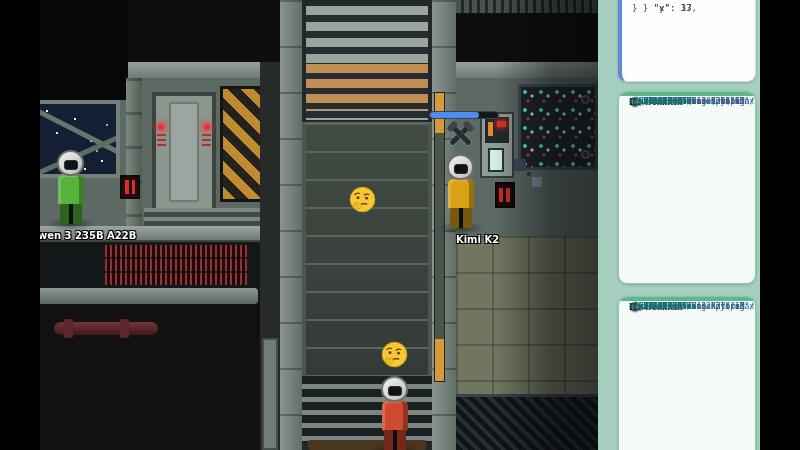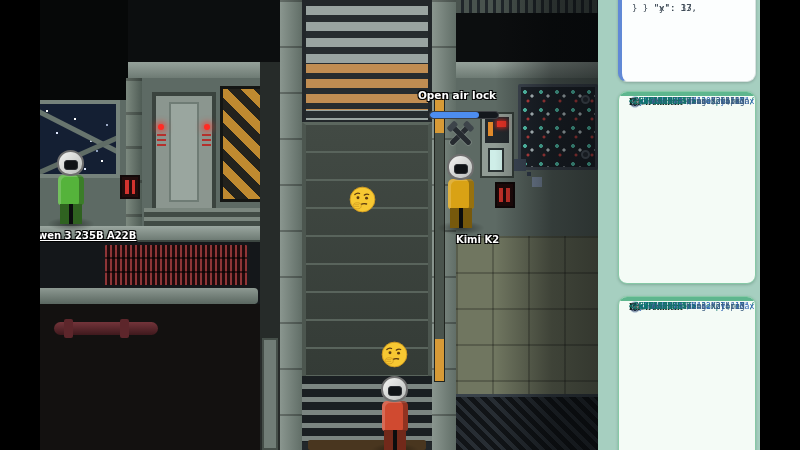--- a/index.html
+++ b/index.html
@@ -231,21 +231,21 @@
     <div class="hatch"></div>
     <div class="shade-right"></div>
 
     <div class="char char-qwen" style="left:14px;top:150px;">
       <div class="char-shadow"></div>
       <div class="torso" style="background: rgb(85, 179, 59);"></div>
       <div class="legs" style="background: rgb(85, 179, 59);"></div>
       <div class="helmet">
         <div class="visor"></div>
       </div>
-      <div class="char-label" style="color: rgb(255, 255, 255); text-decoration: underline;">wen 3 235B A22B</div>
+      <div class="char-label" style="color: rgb(255, 255, 255);">wen 3 235B A22B</div>
     </div>
 
 
     <div class="char" style="left:404px;top:154px;">
       <div class="char-shadow"></div>
       <div class="torso" style="background: rgb(217, 162, 21);"></div>
       <div class="legs" style="background: rgb(217, 162, 21);"></div>
       <div class="helmet">
         <div class="visor"></div>
       </div>
@@ -276,21 +276,20 @@
       <circle cx="12" cy="12" r="11" fill="#f7c832" stroke="#d19a1f" stroke-width="0.8"></circle>
       <path d="M5.2 7.6 q2.2 -1.9 4.2 -0.9" stroke="#5b3a10" fill="none" stroke-width="1.1" stroke-linecap="round"></path>
       <path d="M13.6 8.1 q2 -1.3 3.9 -0.5" stroke="#5b3a10" fill="none" stroke-width="1.1" stroke-linecap="round"></path>
       <circle cx="8" cy="10.4" r="1.3" fill="#5b3a10"></circle>
       <circle cx="15.6" cy="10.8" r="1.3" fill="#5b3a10"></circle>
       <path d="M10.4 16.6 q2.6 -1.6 5.2 -0.6" stroke="#5b3a10" fill="none" stroke-width="1.2" stroke-linecap="round"></path>
       <ellipse cx="7.3" cy="17.6" rx="3.6" ry="2.7" fill="#f7c832" stroke="#d19a1f" stroke-width="0.7"></ellipse>
       <path d="M4.6 16.6 h4.4 M4.6 18.2 h4.4" stroke="#d19a1f" stroke-width="0.6"></path>
     </svg>
 
-    <div class="tooltip-label">Open air lock</div>
     <div class="progress">
       <div class="progress-fill" style="background: rgb(77, 141, 240); width: 72%;"></div>
     </div>
     <div class="tools">
       <span class="tool t1"></span>
       <span class="tool t2"></span>
     </div>
   </div>
 
   <div id="sidebar">

